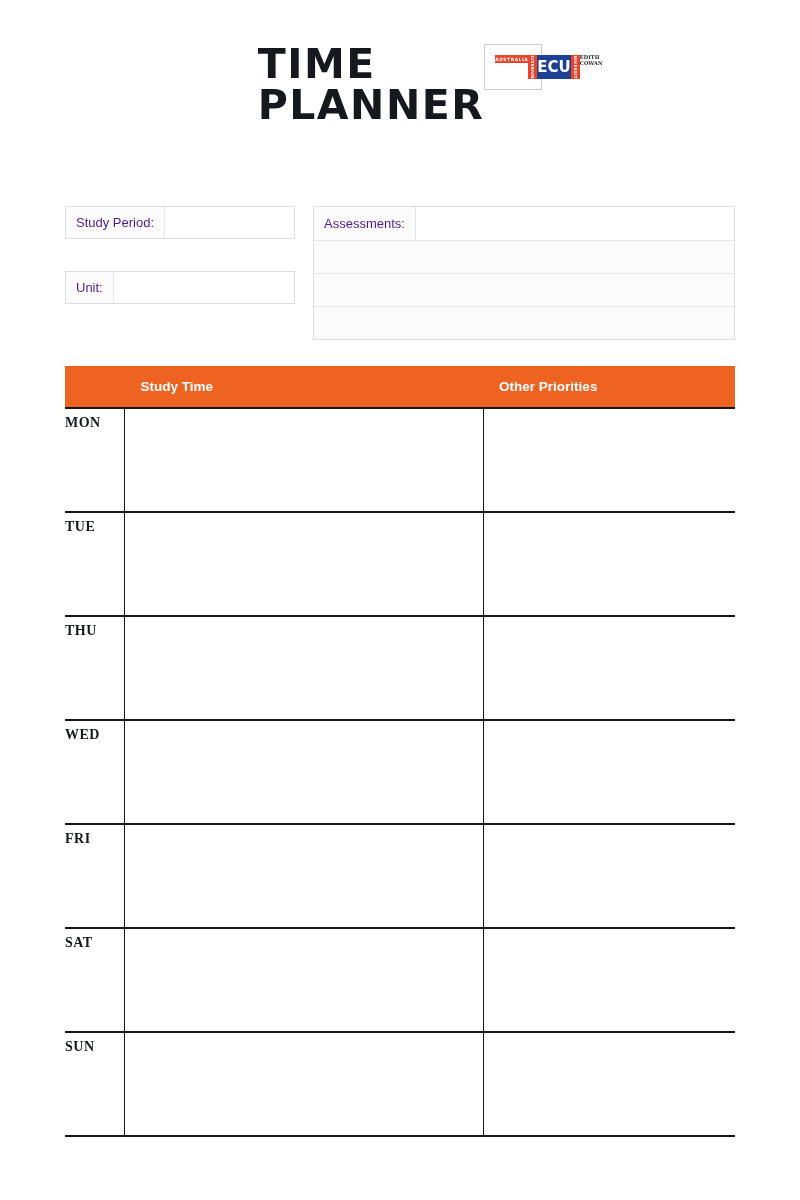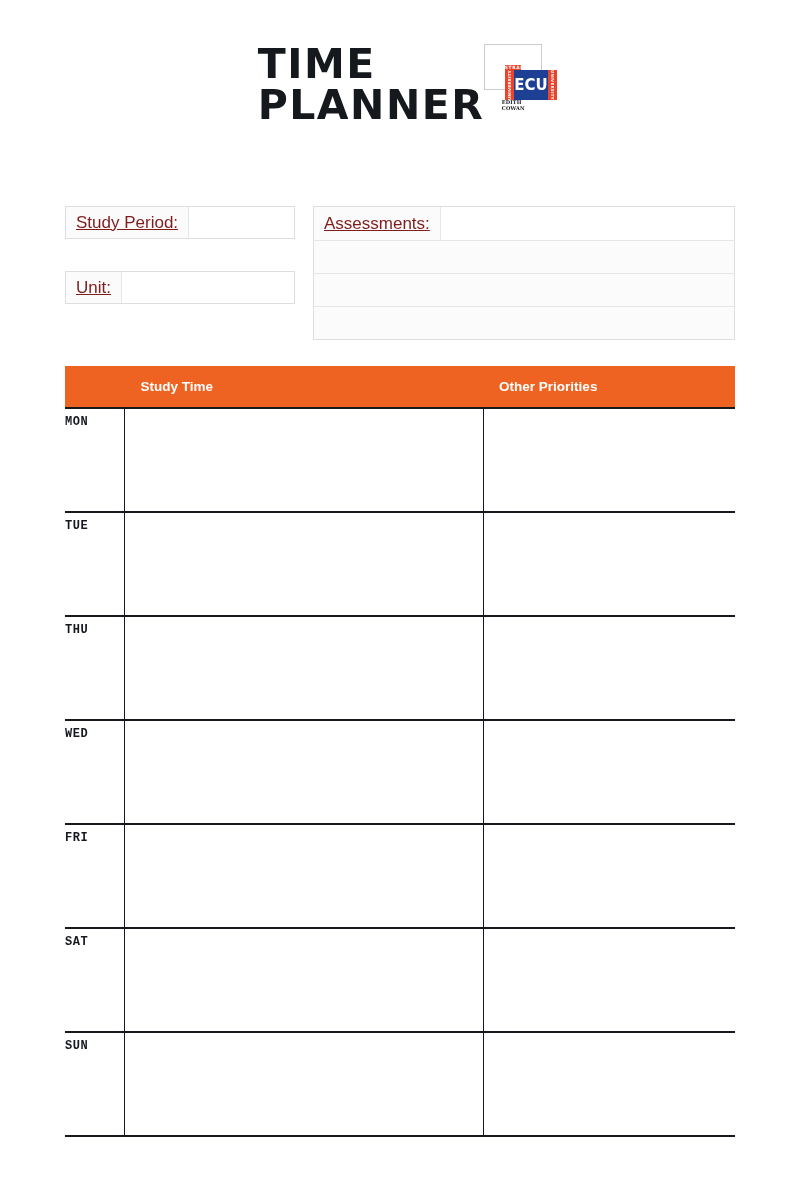--- a/index.html
+++ b/index.html
@@ -47,22 +47,22 @@
   }
   .title .line { display: block; }
 
   
   .logo {
     width: 58px;
     height: 46px;
     border: 1.5px solid #c9cdd2;
     background: #ffffff;
     display: flex;
-    flex-direction: column;
-    padding: 20px;
+    flex-direction: row;
+    padding: 10px;
   }
   .logo-top {
     height: 8px;
     background: #e8452c;
     color: #ffffff;
     font-size: 4.4px;
     font-family: "DejaVu Sans", sans-serif;
     font-weight: 700;
     letter-spacing: 0.6px;
     display: flex;
@@ -130,26 +130,25 @@
     border: 1px solid #dcdfe2;
     background: #fbfbfb;
     height: 33px;
     align-items: stretch;
   }
   .field-row + .field-row { margin-top: 32px; }
   .field-label {
     padding: 0 10px;
     display: flex;
     align-items: center;
-    font-size: 17px;
-    color: #7f1d1d;
+    font-size: 13px;
+    color: #4c1d95;
     white-space: nowrap;
     border-right: 1px solid #e4e7ea;
     background: #fbfbfb;
-    text-decoration: underline;
   }
   .field-input {
     flex: 1;
     background: #ffffff;
     border: none;
     outline: none;
     font-family: "Liberation Sans", sans-serif;
     font-size: 14px;
     color: #2b2f35;
     padding: 0 8px;
@@ -195,23 +194,23 @@
   th.col-other { width: 250px; }
 
   table.planner-table td {
     border-bottom: 2.5px solid #15181d;
     vertical-align: top;
     padding: 6px 0 0 0;
     height: 102px;
   }
   table.planner-table tr:first-child td { border-top: 2.5px solid #15181d; }
   td.day-cell {
-    font-family: Liberation Mono, monospace;
-    font-weight: 700;
-    font-size: 12px;
+    font-family: Liberation Serif, serif;
+    font-weight: 700;
+    font-size: 14px;
     letter-spacing: 0.5px;
     color: #15181d;
     padding-left: 1px;
     padding-top: 9px;
     border-right: 1.2px solid #15181d;
   }
   td.entry-cell {
     border-right: 1.2px solid #15181d;
   }
   td.entry-cell.last { border-right: none; }

